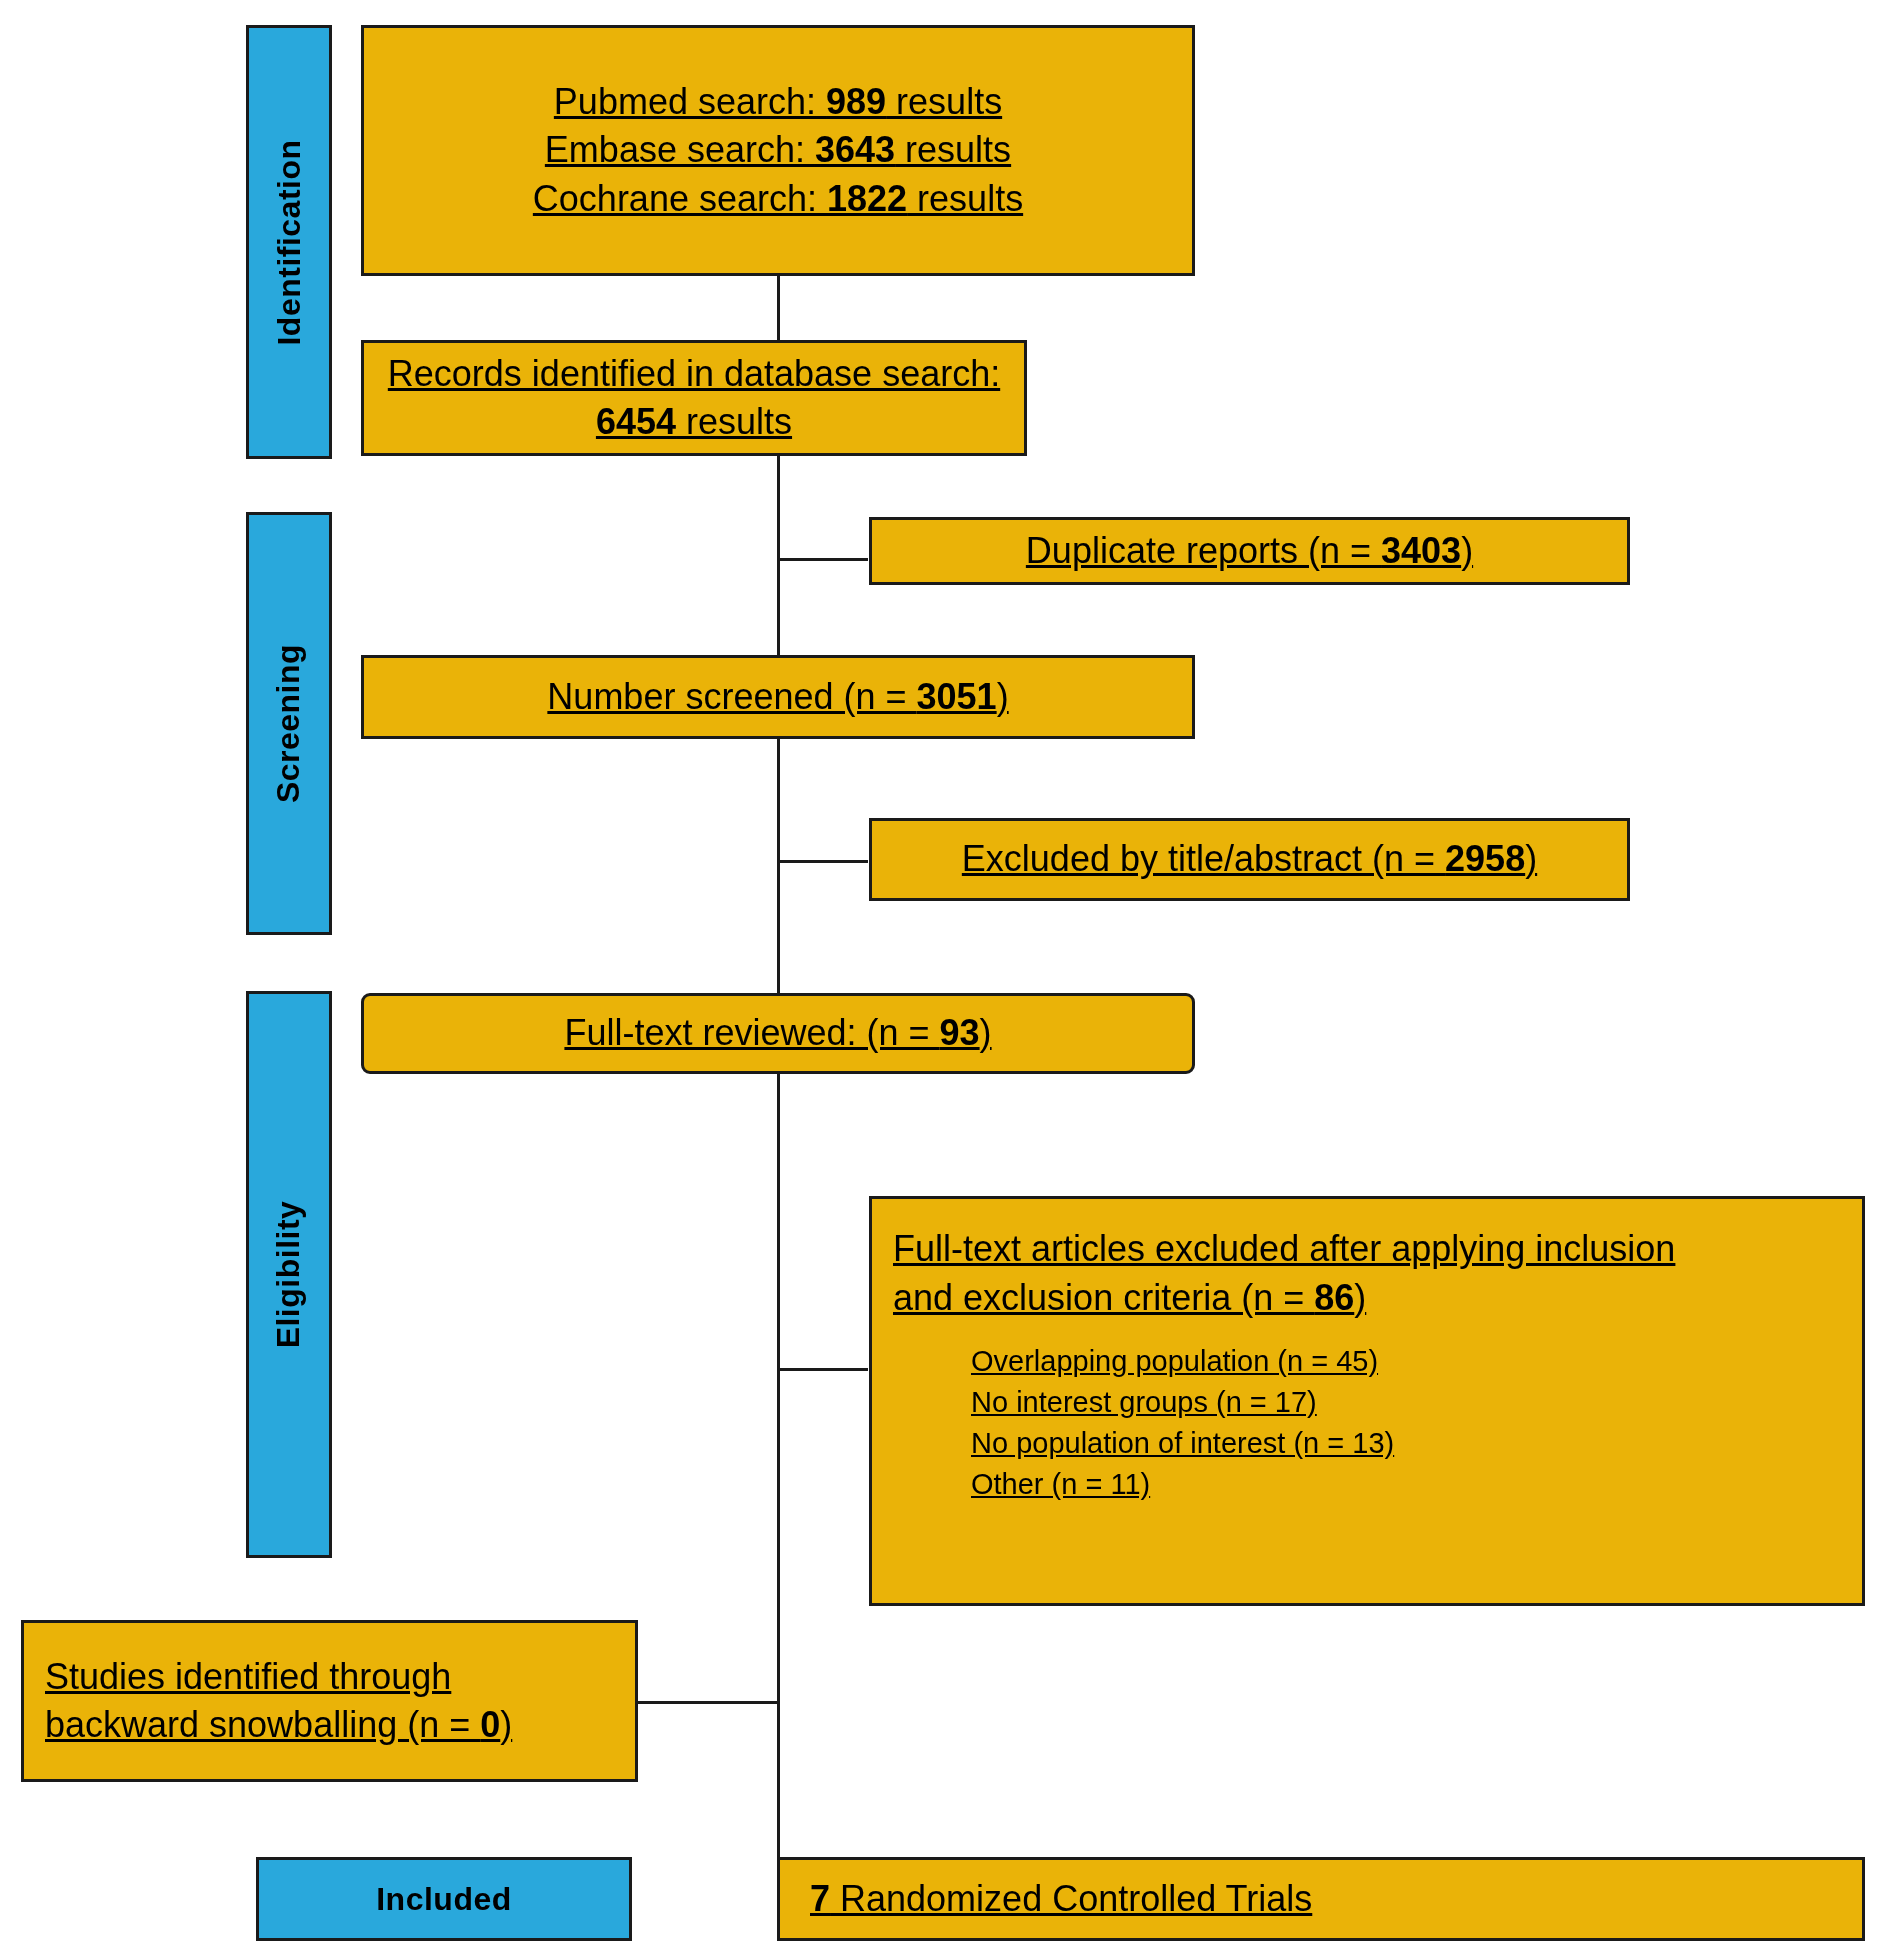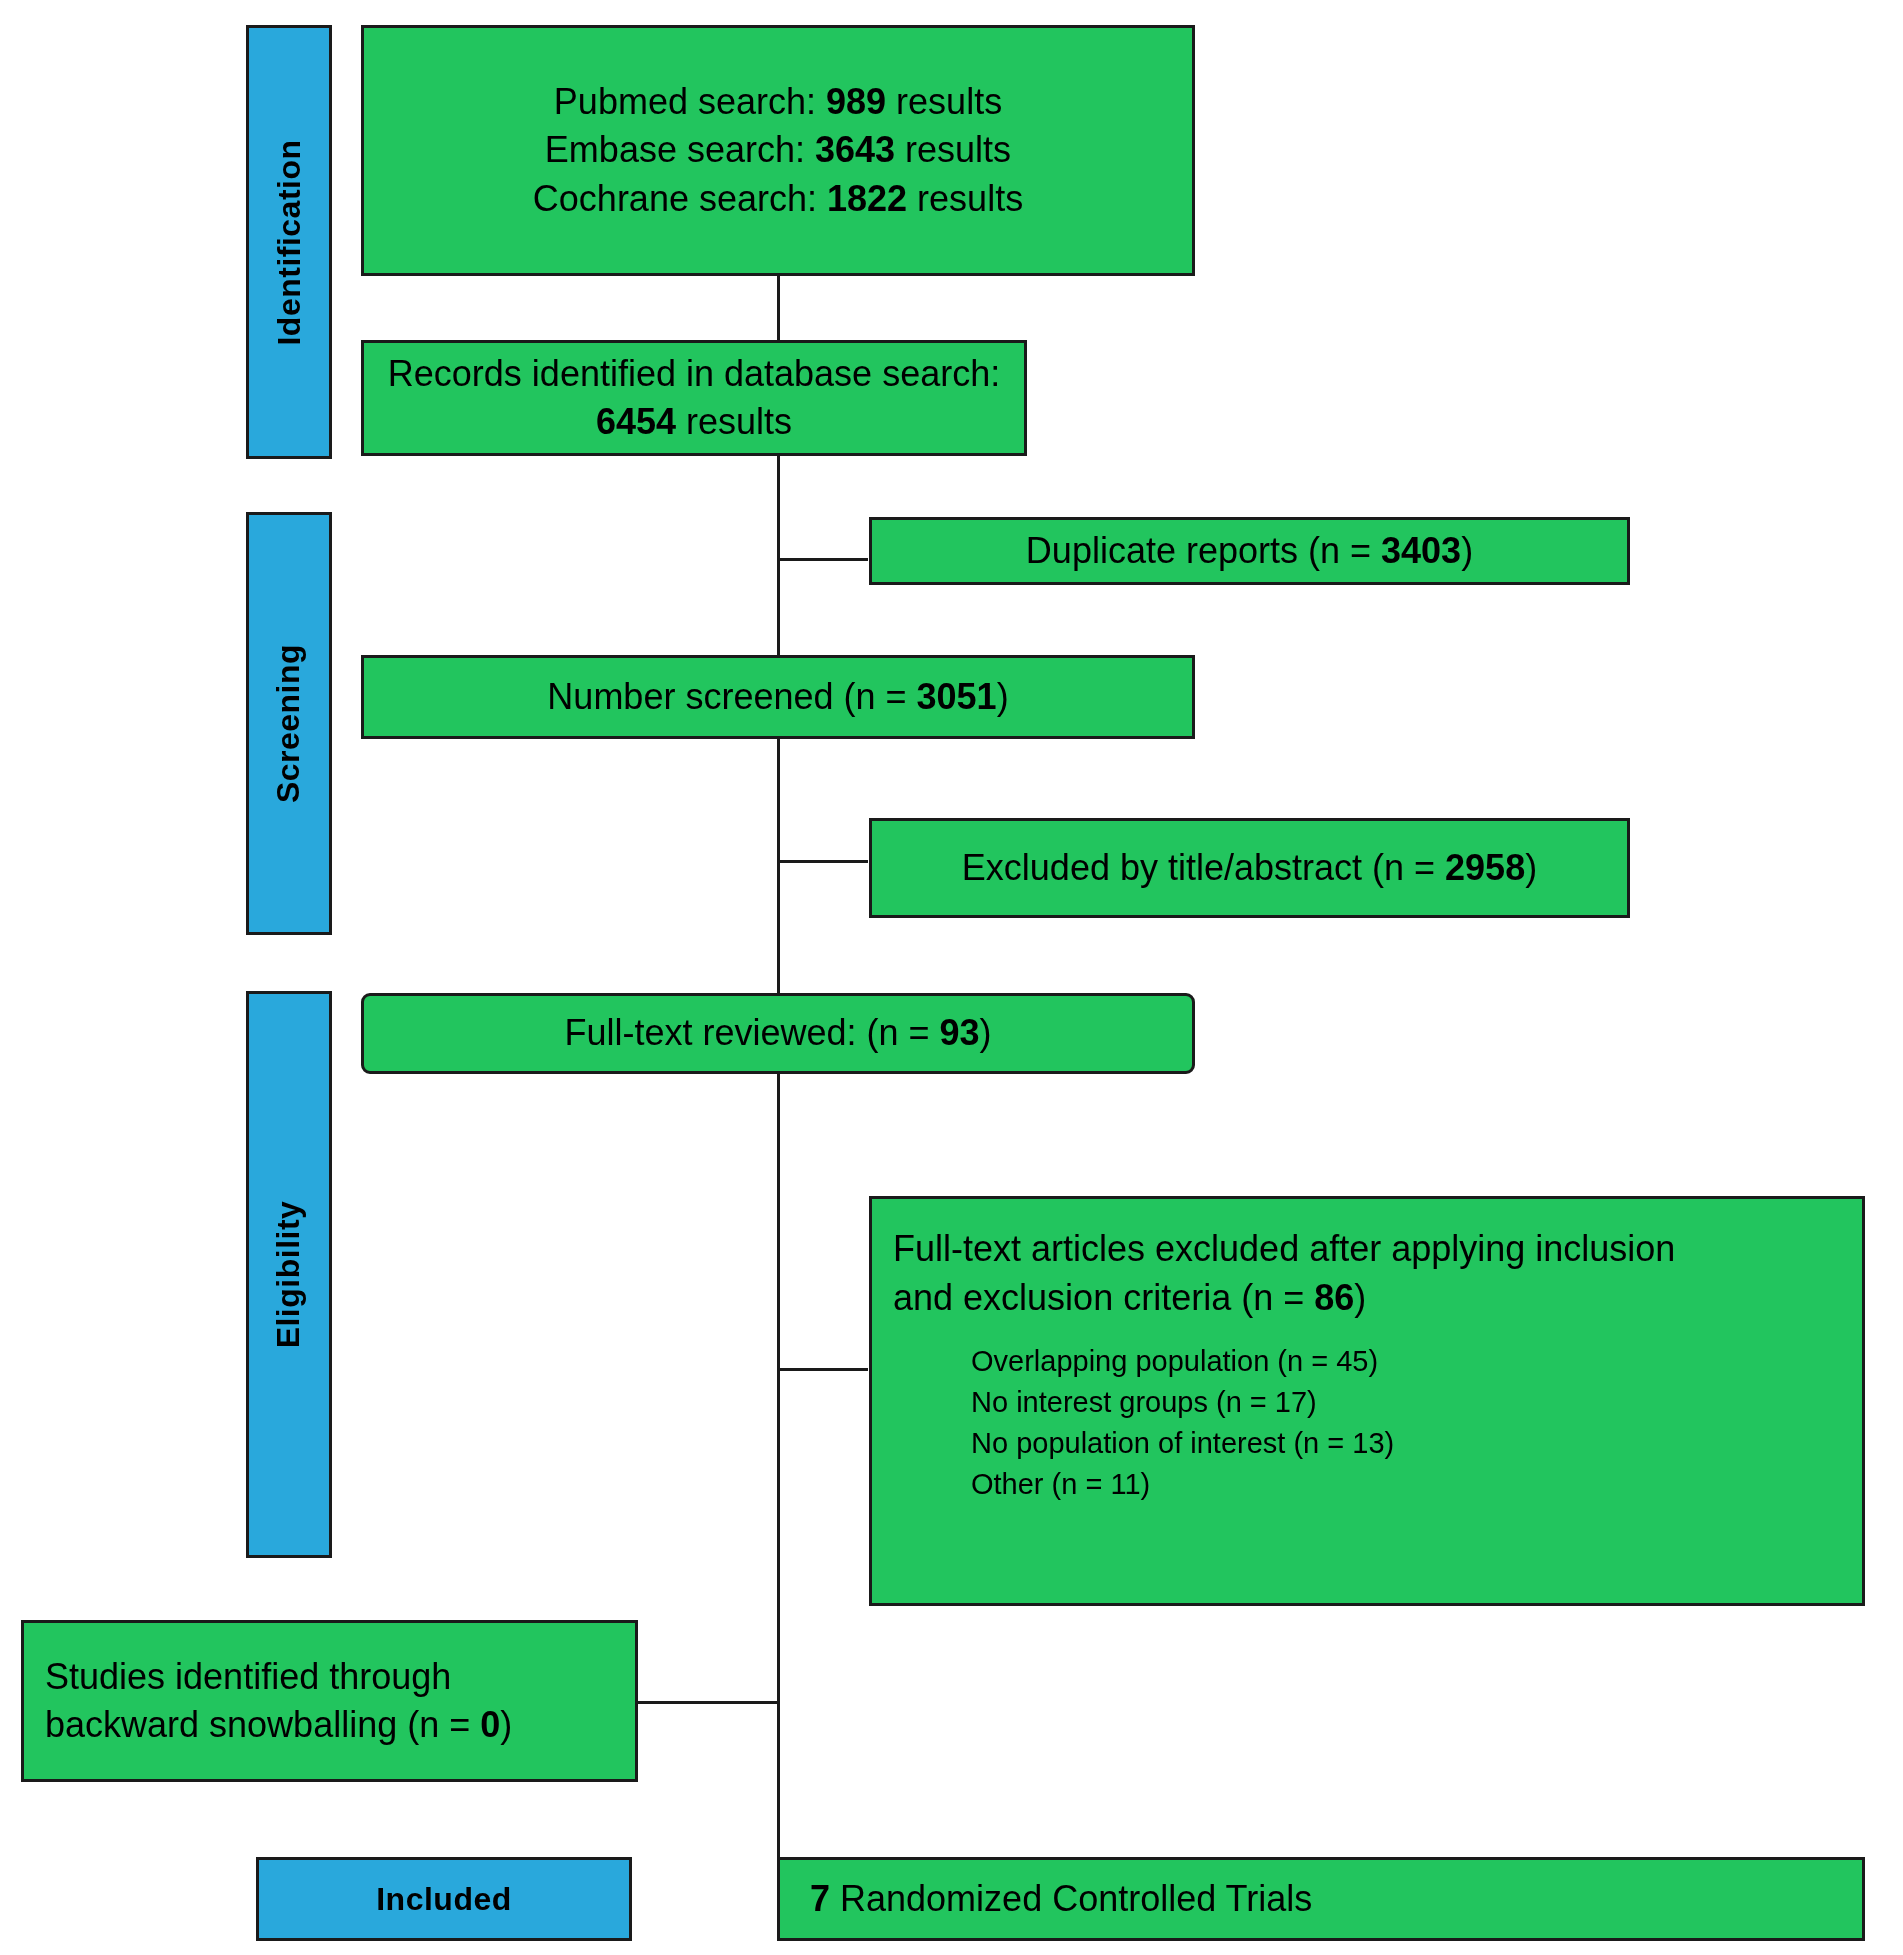--- a/index.html
+++ b/index.html
@@ -15,28 +15,29 @@
     width: 1903px;
     height: 1955px;
     background: #ffffff;
     overflow: hidden;
   }
 
   
   .node {
     position: absolute;
     box-sizing: border-box;
-    background: #22c55e;
+    background: #eab308;
     border: 3.7px solid #1a1a1a;
     display: flex;
     flex-direction: column;
     justify-content: center;
     color: #000000;
     font-size: 36px;
     line-height: 1.34;
+    text-decoration: underline;
   }
   .node.center   { align-items: center; text-align: center; }
   .node.leftal   { align-items: flex-start; text-align: left; }
 
   .node .pad { padding: 0 21px; width: 100%; box-sizing: border-box; }
 
   .stage {
     position: absolute;
     box-sizing: border-box;
     background: #29a8dc;
@@ -132,21 +133,21 @@
       <span>Duplicate reports (n = </span><b>3403</b><span>)</span>
     </div>
   </div>
 
   <div class="node center" style="left:361px; top:655px; width:834px; height:84px;">
     <div class="pad">
       <span>Number screened (n = </span><b>3051</b><span>)</span>
     </div>
   </div>
 
-  <div class="node center" style="left:869px; top:818px; width:761px; height:100px;">
+  <div class="node center" style="left:869px; top:818px; width:761px; height:83px;">
     <div class="pad">
       <span>Excluded by title/abstract (n = </span><b>2958</b><span>)</span>
     </div>
   </div>
 
   <div class="node center" style="left:361px; top:993px; width:834px; height:81px;border-radius:9px;">
     <div class="pad">
       <span>Full-text reviewed: (n = </span><b>93</b><span>)</span>
     </div>
   </div>

